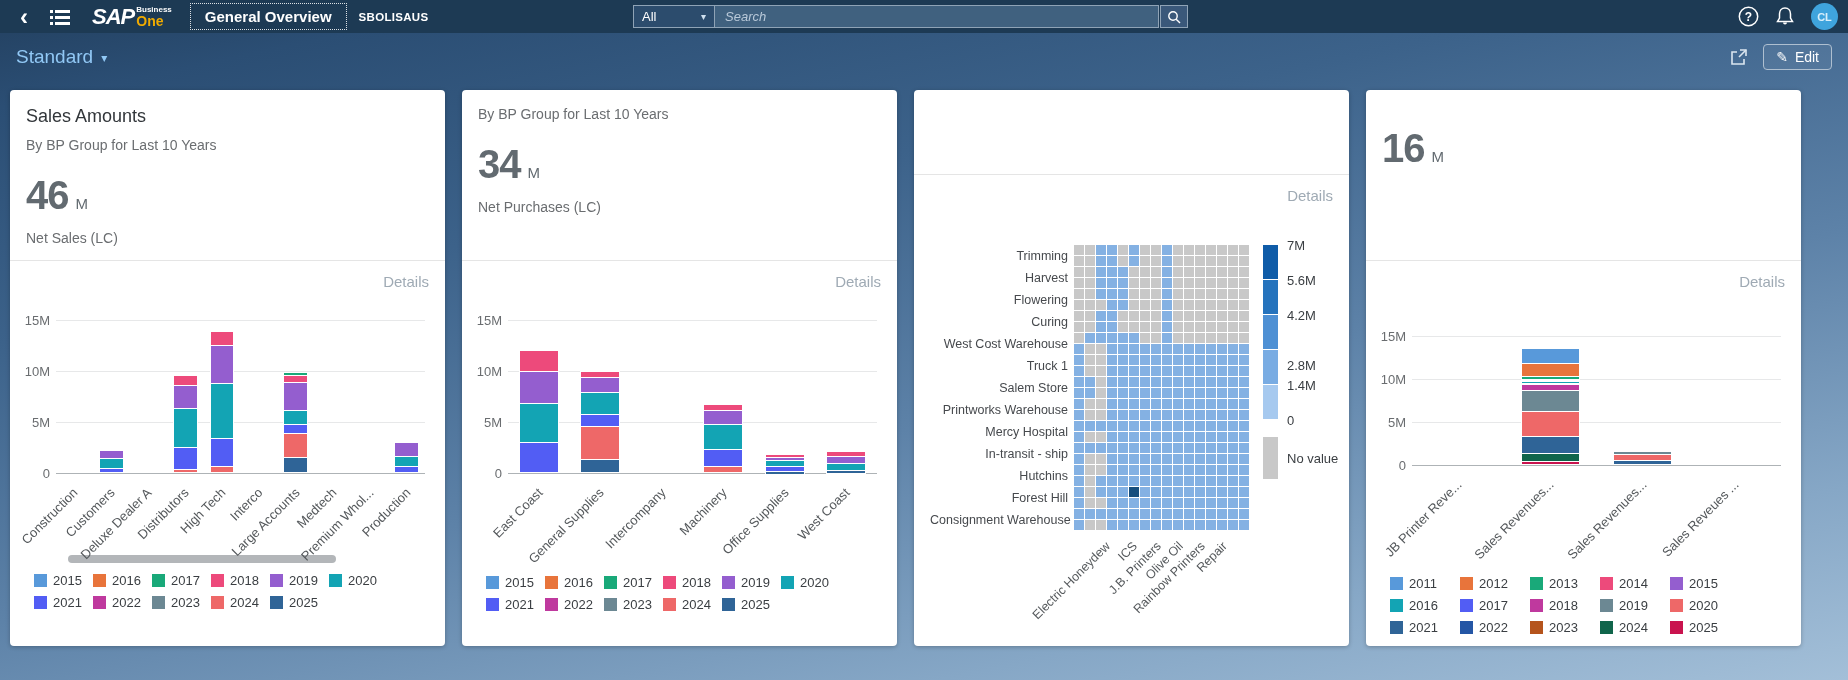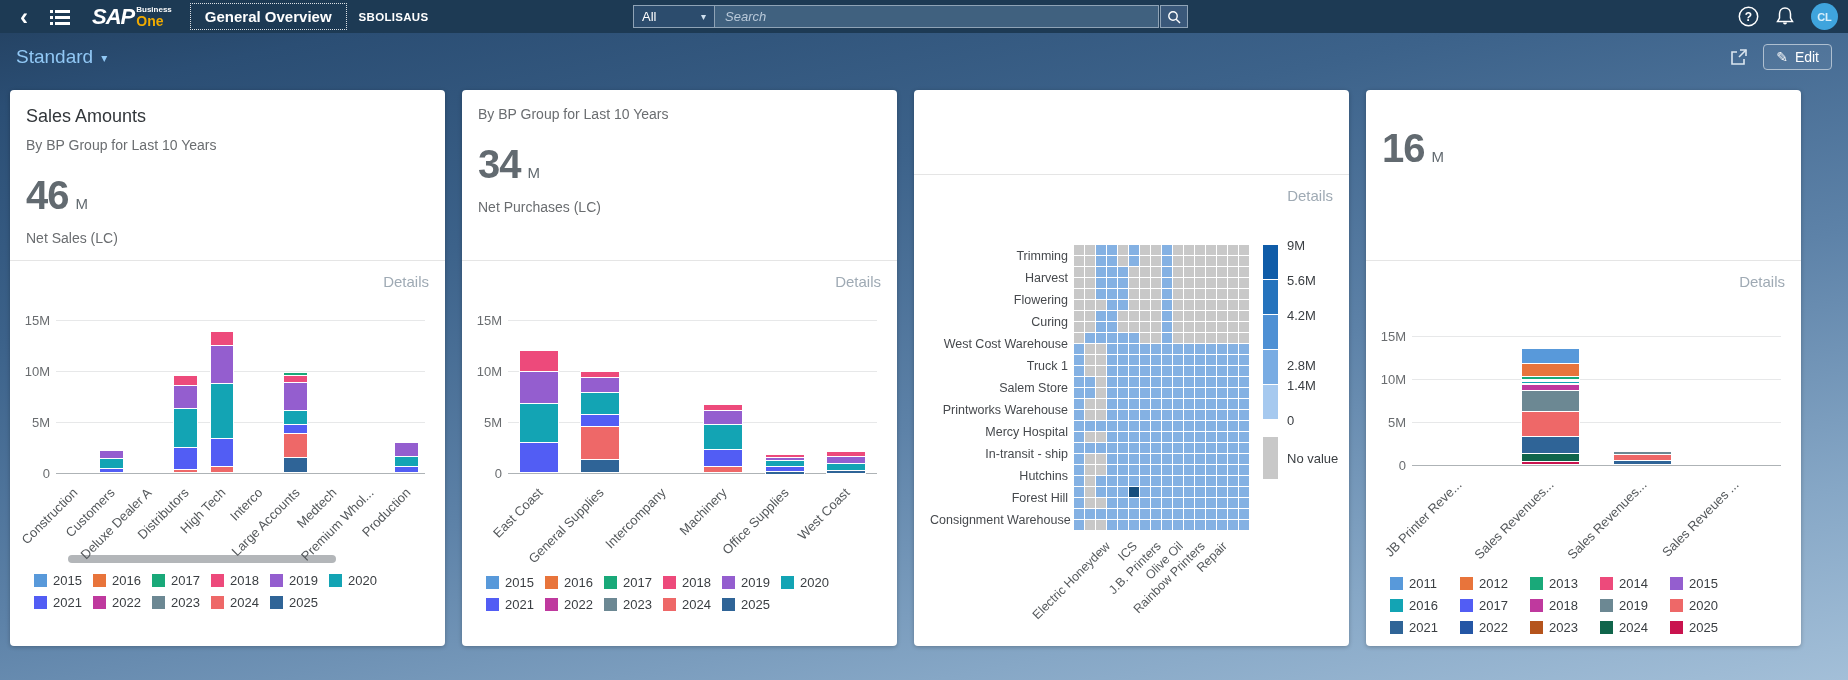--- a/index.html
+++ b/index.html
@@ -813,21 +813,21 @@
             <div class="heat-cell" style="background: rgb(132, 177, 227);"></div>
           </div>
           <div class="heat-legend">
             <div class="heat-scale">
               <div style="background: rgb(15, 92, 168);"></div>
               <div style="background: rgb(37, 115, 189);"></div>
               <div style="background: rgb(78, 144, 212);"></div>
               <div style="background: rgb(121, 172, 227);"></div>
               <div style="background: rgb(166, 201, 239);"></div>
             </div>
-            <div class="heat-scale-label" style="top: 0px;">9M</div>
+            <div class="heat-scale-label" style="top: 0px;">7M</div>
             <div class="heat-scale-label" style="top: 35px;">5.6M</div>
             <div class="heat-scale-label" style="top: 70px;">4.2M</div>
             <div class="heat-scale-label" style="top: 120px;">2.8M</div>
             <div class="heat-scale-label" style="top: 140px;">1.4M</div>
             <div class="heat-scale-label" style="top: 175px;">0</div>
             <div class="heat-novalue-swatch" style="background: rgb(200, 200, 200);"></div>
             <div class="heat-novalue-label">No value</div>
           </div>
         </div>
         <div class="heat-collabels">

